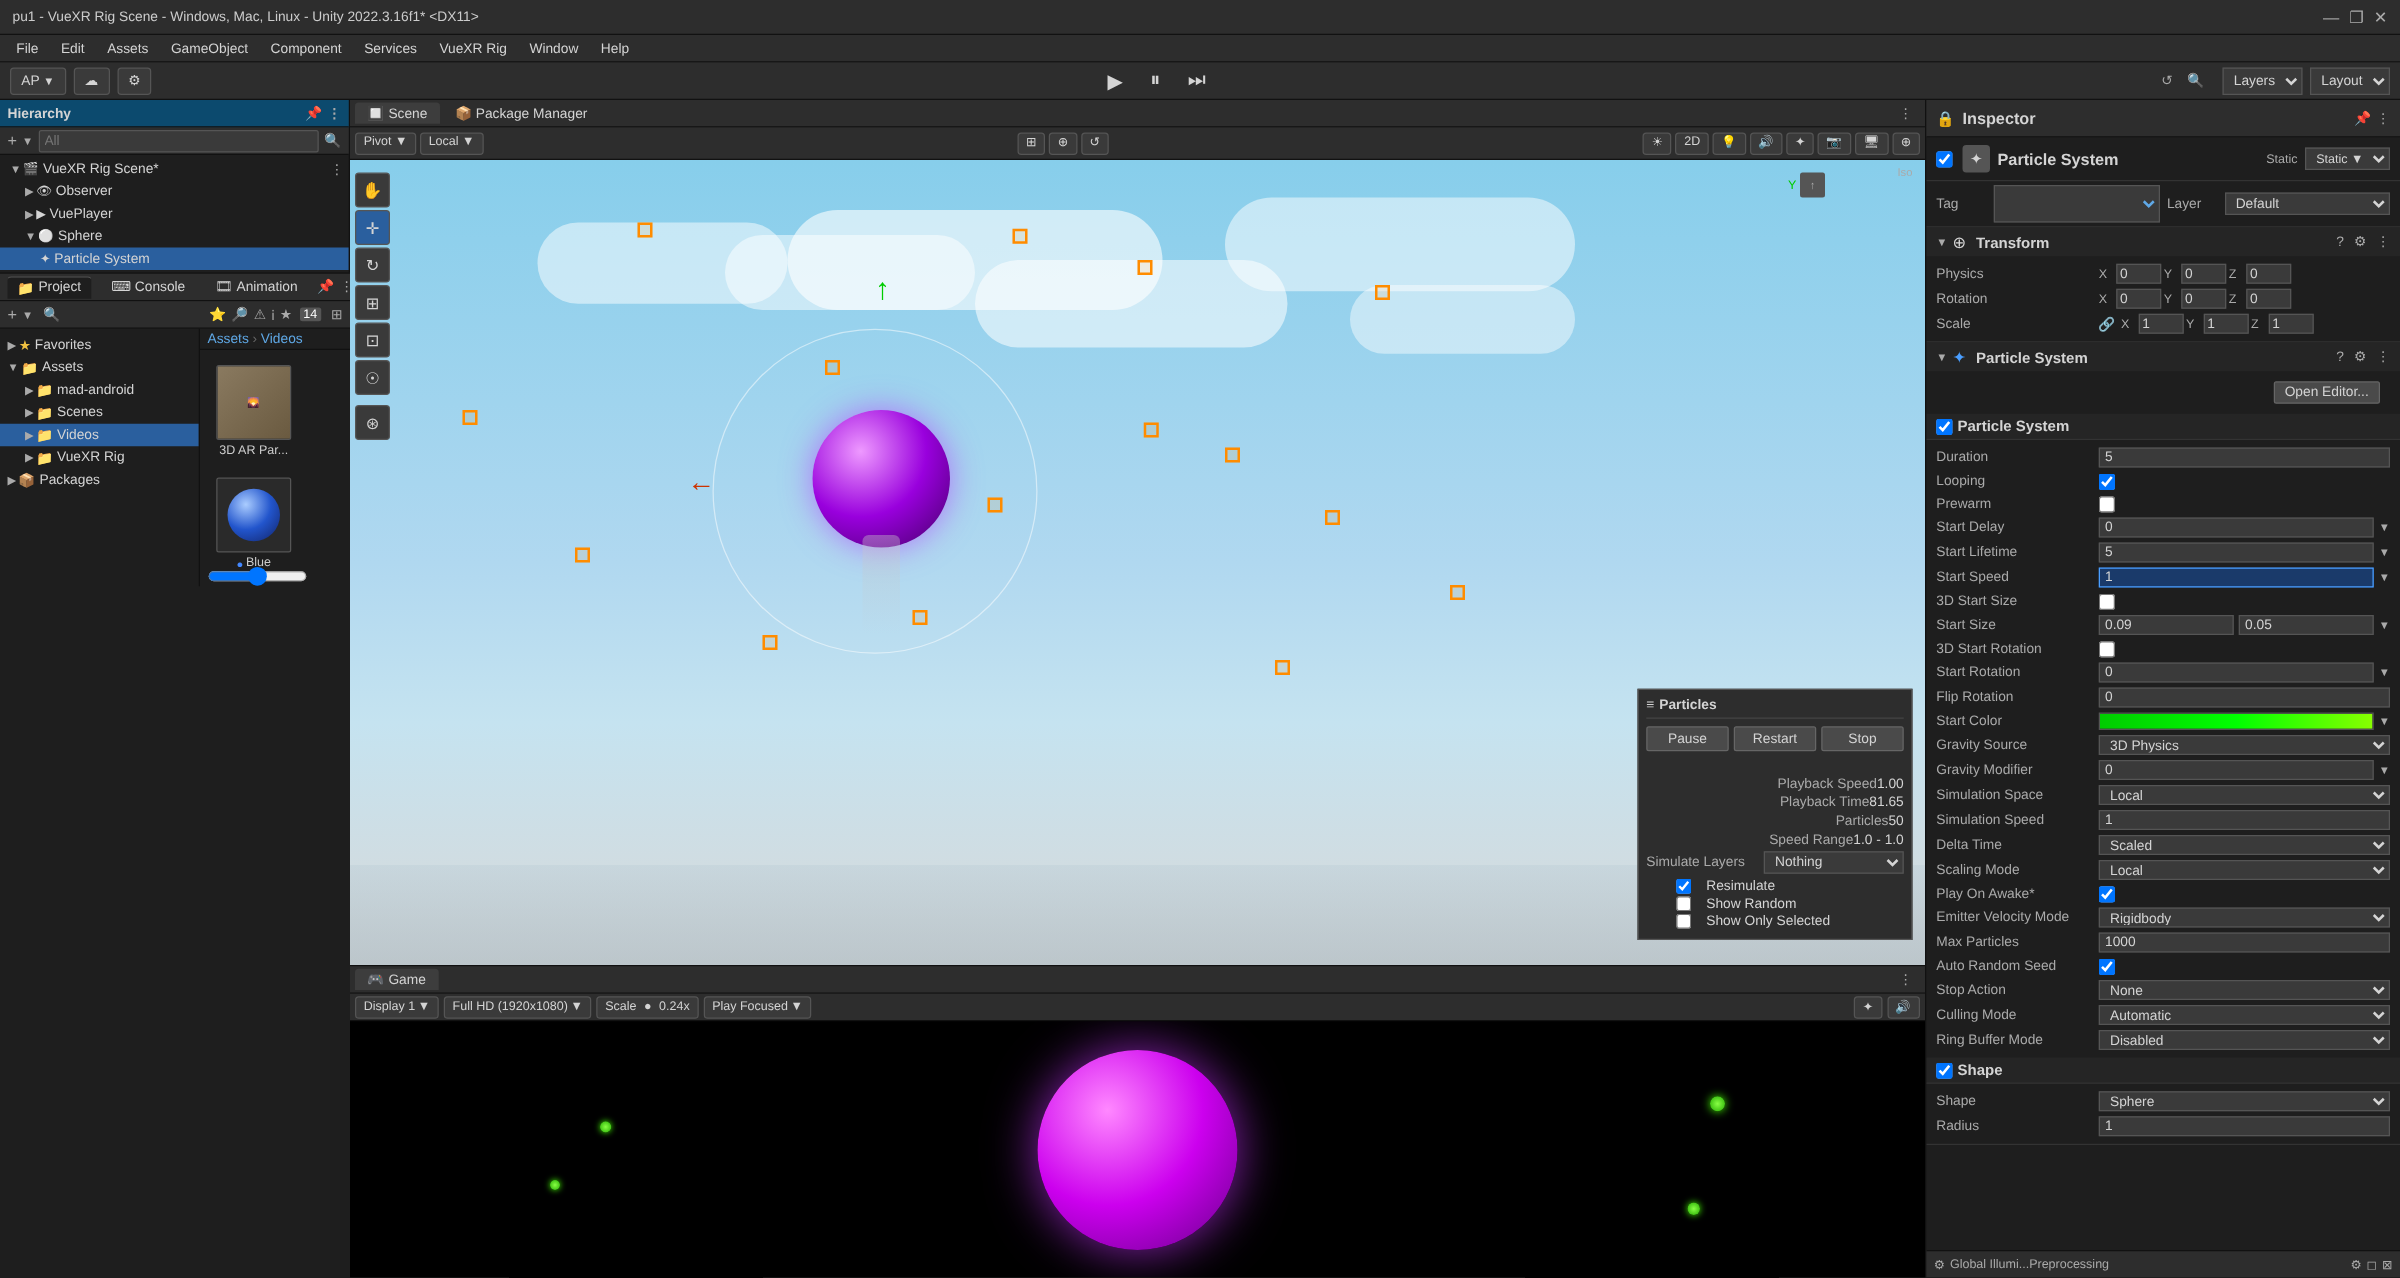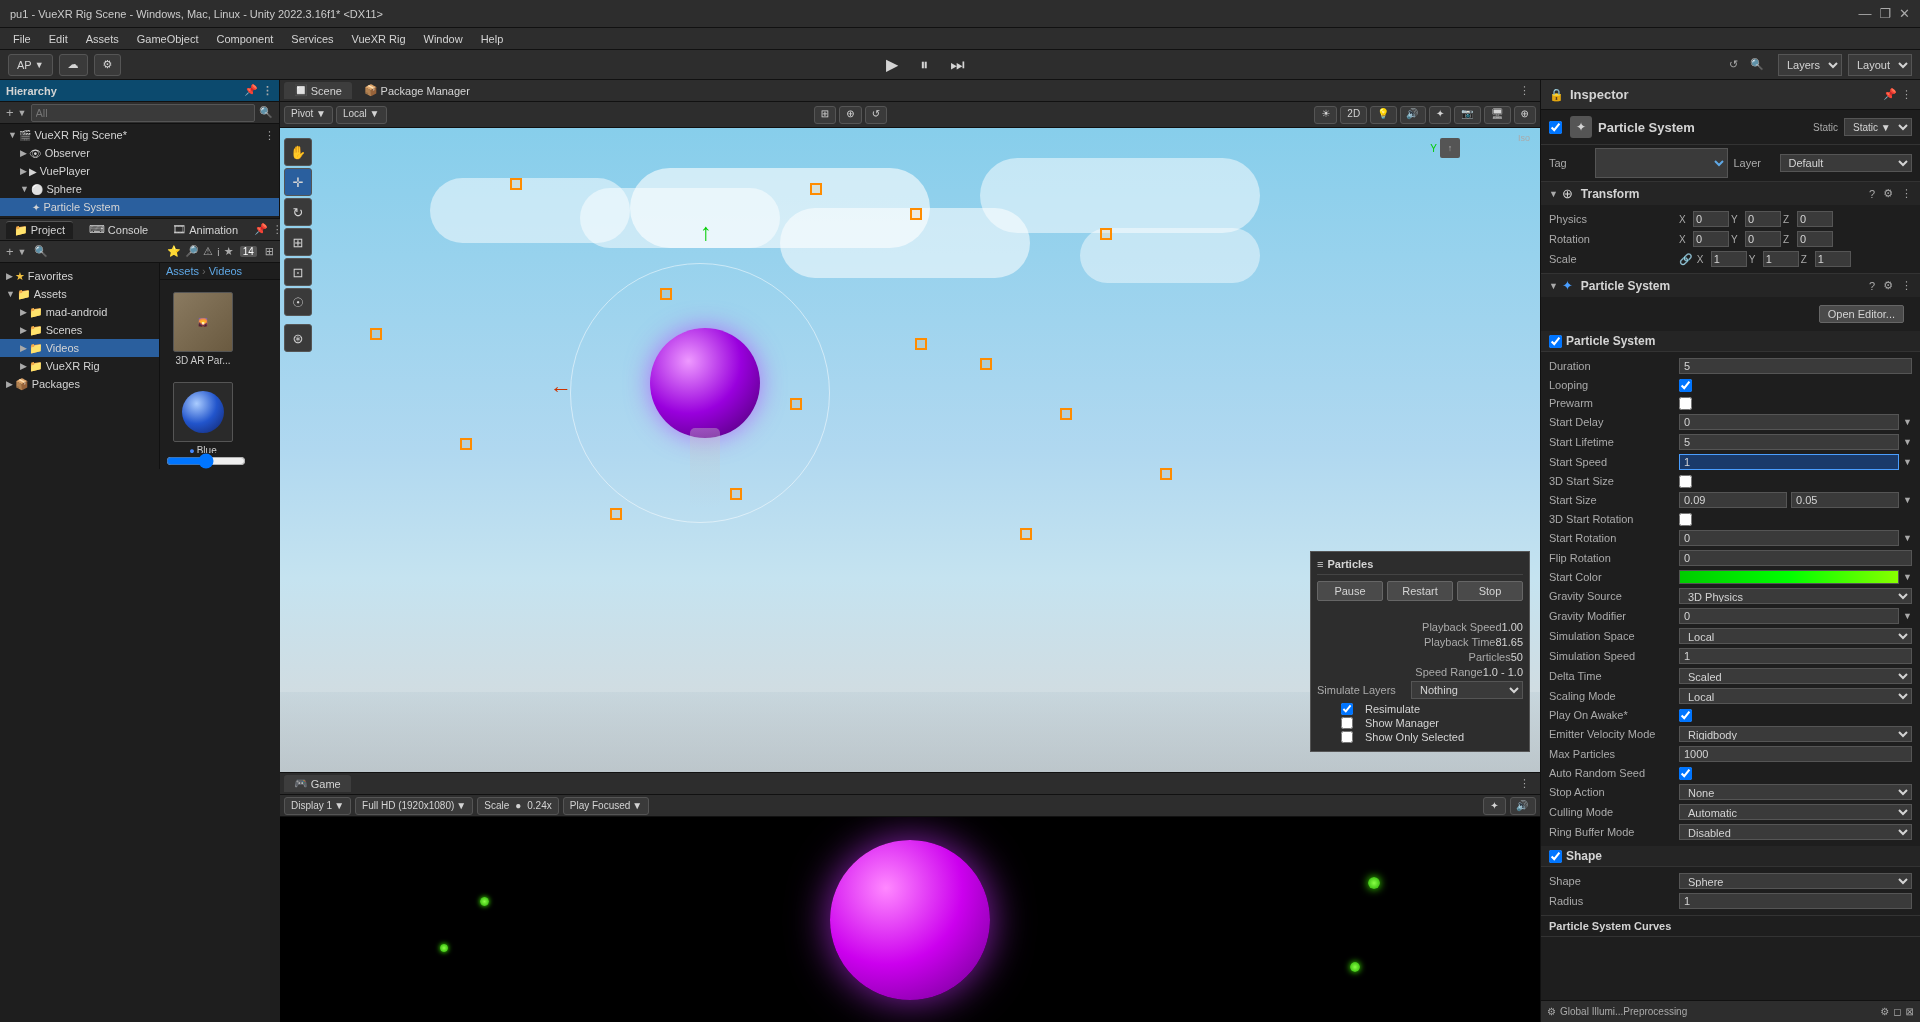--- a/index.html
+++ b/index.html
@@ -1031,21 +1031,21 @@
               <option>Nothing</option>
               <option>Everything</option>
             </select>
           </div>
           <div class="checkbox-row">
             <input type="checkbox" class="checkbox-small" checked="" style="">
             <span>Resimulate</span>
           </div>
           <div class="checkbox-row">
             <input type="checkbox" class="checkbox-small" style="">
-            <span>Show Manager</span>
+            <span>Show Random</span>
           </div>
           <div class="checkbox-row">
             <input type="checkbox" class="checkbox-small" style="">
             <span>Show Only Selected</span>
           </div>
         </div>
       </div>
     </div>
 
     <div id="game-area">
@@ -1421,23 +1421,20 @@
               </div>
             </div>
             <div class="prop-row">
               <span class="prop-label">Radius</span>
               <div class="prop-value">
                 <input class="prop-input" type="text" value="1" style="">
               </div>
             </div>
           </div>
 
-          <div style="padding:4px 8px; font-size:11px; font-weight:bold; border-top:1px solid #333;">
-            Particle System Curves
-          </div>
         </div>
       </div>
     </div>
 
     <div class="inspector-bottom">
       <span style="cursor:pointer;">⚙</span>
       <span>Global Illumi...Preprocessing</span>
       <span style="margin-left:auto; display:flex; gap:4px;">
         <span style="cursor:pointer;">⚙</span>
         <span style="cursor:pointer;">◻</span>

